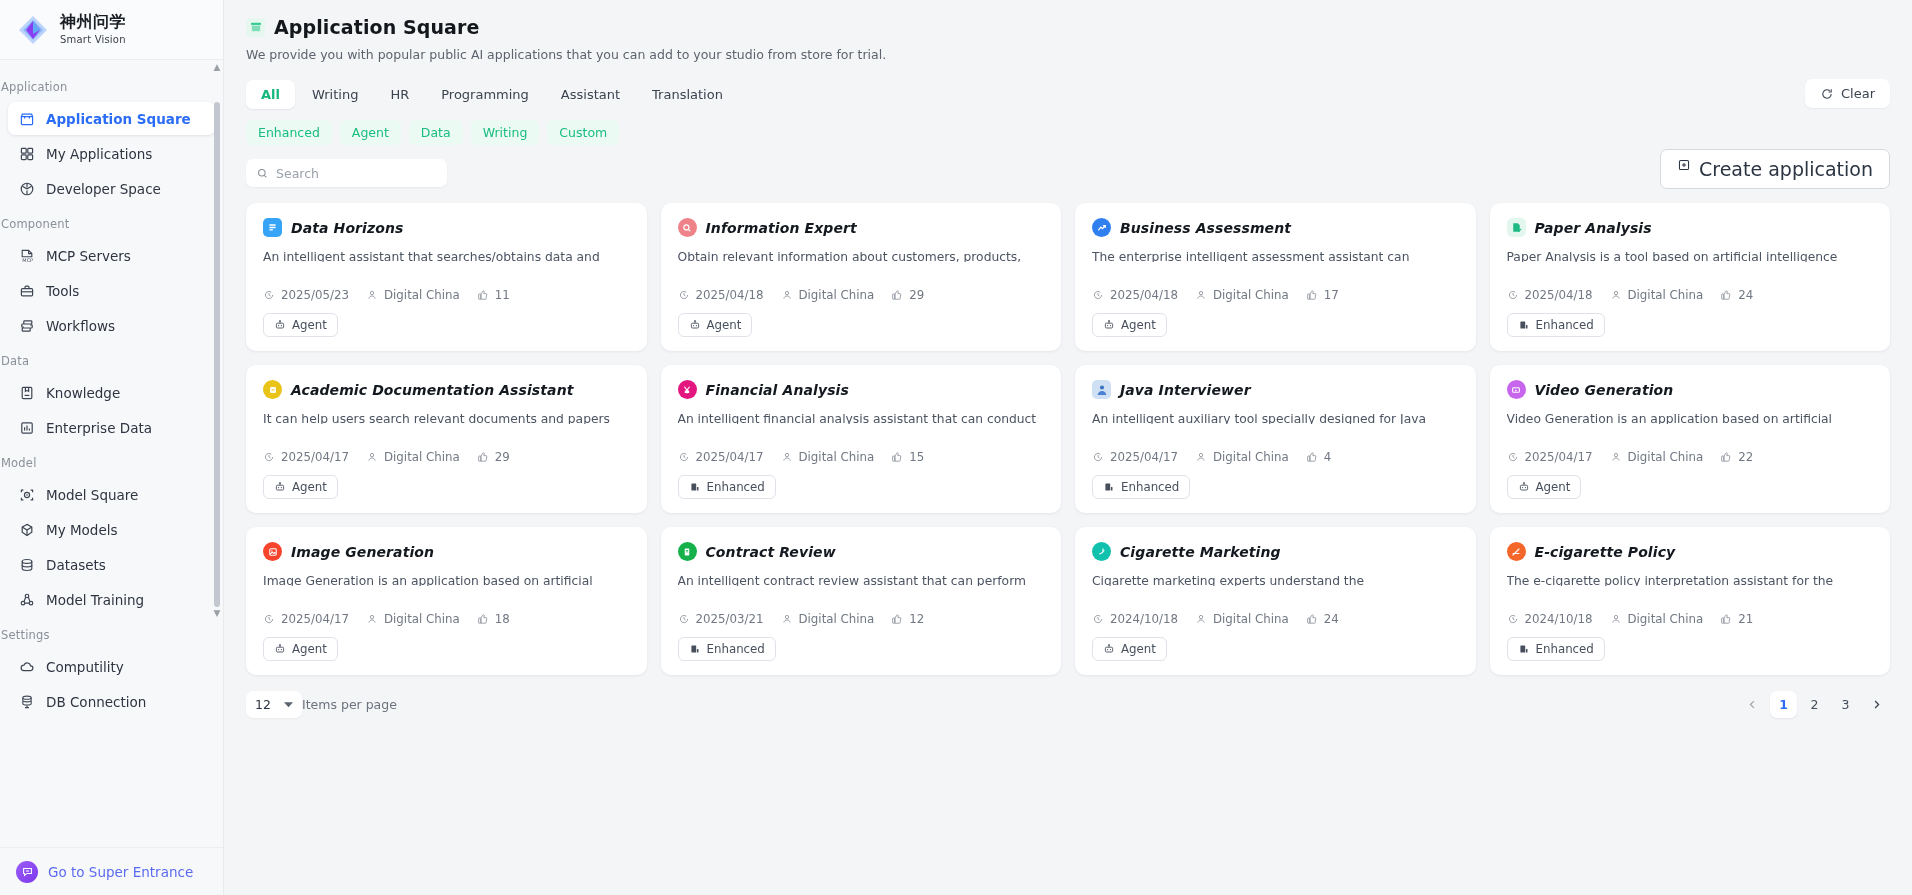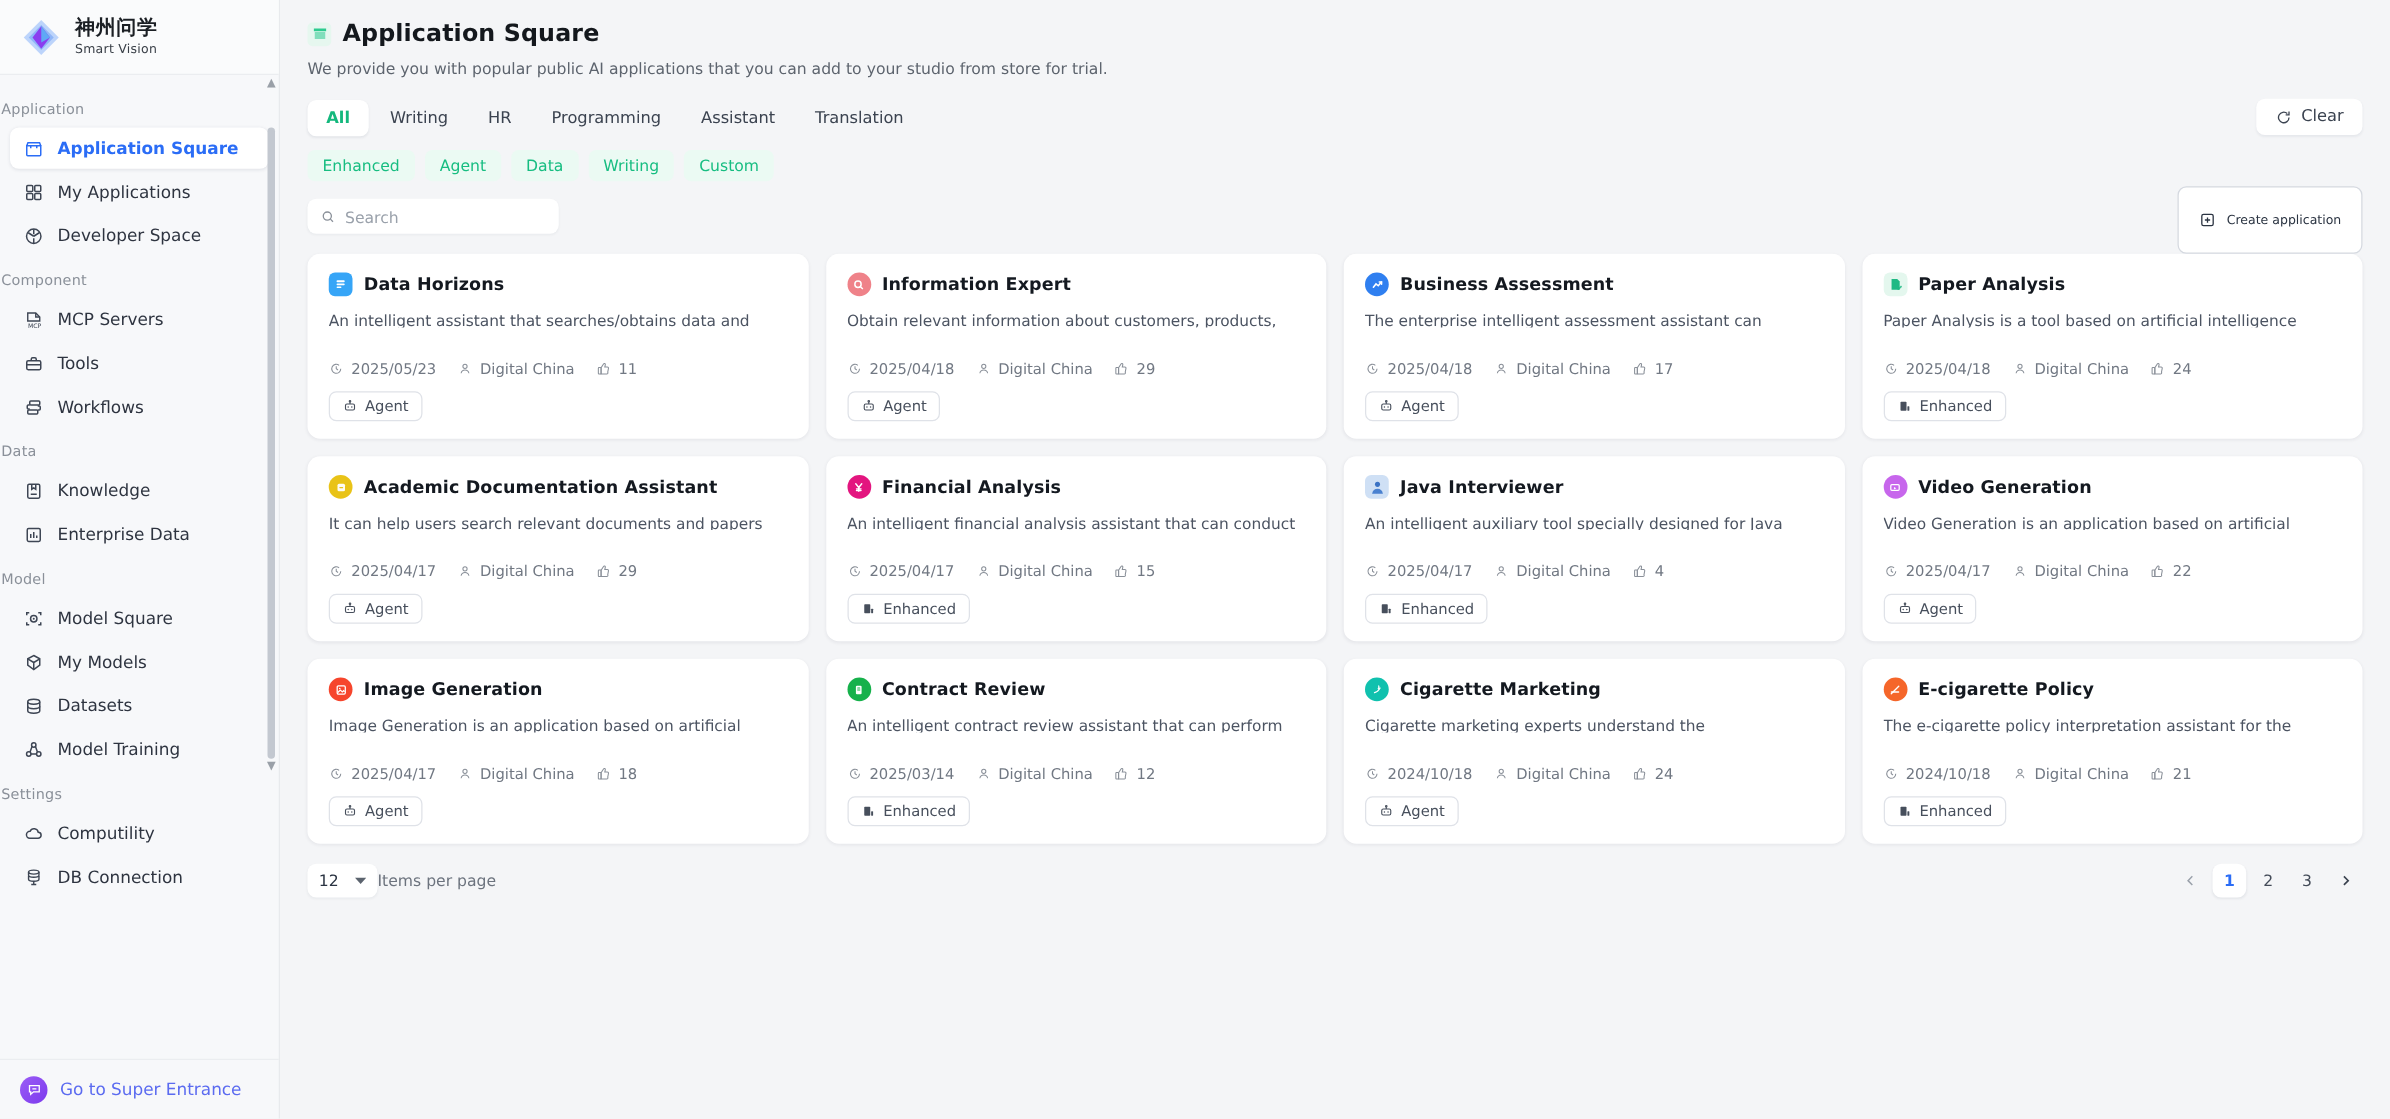--- a/index.html
+++ b/index.html
@@ -89,23 +89,23 @@
 
   .clear-btn {
     position:absolute; right: 22px; top: 79px;
     display:flex; align-items:center; gap:7px;
     background:#fff; border-radius:7px; padding: 7px 15px;
     font-size:13px; color:#3b4350; cursor:pointer;
     box-shadow: 0 1px 2px rgba(20,30,60,.06);
   }
   .create-btn {
     position:absolute; right: 22px; top: 149px;
-    display:flex; align-items:center; gap:8px;
+    display:flex; gap:8px;
     background:#fff; border:1px solid #d5d9e0; border-radius:7px;
-    padding: 19px 16px; font-size:10px; color:#2b3442; cursor:pointer;
+    padding: 8px 16px; font-size:19px; color:#2b3442; cursor:pointer;
   }
 
   .search-wrap { margin-top: 14px; }
   .search-box {
     width: 201px; height: 28px; background:#fff; border-radius: 7px;
     display:flex; align-items:center; gap:7px; padding: 0 10px;
     box-shadow: 0 1px 2px rgba(20,30,60,.05);
   }
   .search-box input {
     border: none; outline: none; font-size: 12.5px; color:#2b3442;
@@ -125,21 +125,21 @@
     box-shadow: 0 1px 3px rgba(22,30,55,.07);
     display:flex; flex-direction:column;
   }
   .card-head { display:flex; align-items:center; gap: 9px; }
   .card-ico {
     width: 19px; height: 19px; flex:0 0 19px; border-radius: 5px;
     display:flex; align-items:center; justify-content:center;
     color:#fff; font-size:11px; font-weight:700;
   }
   .card-ico.round { border-radius: 50%; }
-  .card-title { font-size: 14px; font-weight: 700; color:#141920; letter-spacing:.1px;}
+  .card-title { font-size: 14px; font-weight: 700; color:#141920; letter-spacing:.1px;font-style:italic;}
   .card-desc {
     margin-top: 11px; font-size: 12.3px; color:#4c5462; line-height: 1.55;
     height: 38px; overflow: hidden;
   }
   .card-meta { margin-top: 26px; display:flex; align-items:center; gap: 17px; font-size:11.8px; color:#717883;}
   .meta-item { display:flex; align-items:center; gap:6px;}
   .card-tagrow { margin-top: 11px; }
   .card-tag {
     display:inline-flex; align-items:center; gap:6px;
     border:1px solid #dfe2e8; border-radius:6px; padding:4px 10px;
@@ -900,21 +900,21 @@
           </div>
           <div class="card-desc">An intelligent contract review assistant that can perform risk identification, c...</div>
           <div class="card-meta">
             <span class="meta-item">
               <span>
                 <svg width="12" height="12" viewBox="0 0 20 20" fill="none" stroke="#8a9099" stroke-width="1.4">
                   <path d="M16 10a6 6 0 1 1-2.2-4.6"></path>
                   <path d="M10 6.5V10l2.4 1.6"></path>
                 </svg>
               </span>
-              <span>2025/03/14</span>
+              <span>2025/03/21</span>
             </span>
             <span class="meta-item">
               <span>
                 <svg width="12" height="12" viewBox="0 0 20 20" fill="none" stroke="#8a9099" stroke-width="1.4">
                   <circle cx="10" cy="6.8" r="2.8"></circle>
                   <path d="M4.8 16c.6-3 2.7-4.4 5.2-4.4S14.6 13 15.2 16"></path>
                 </svg>
               </span>
               <span>Digital China</span>
             </span>

